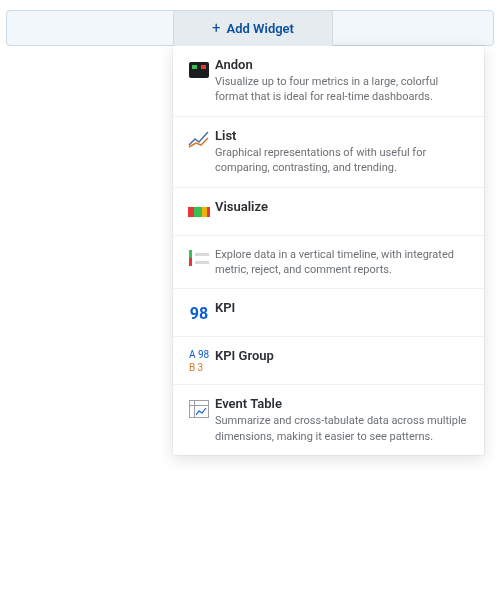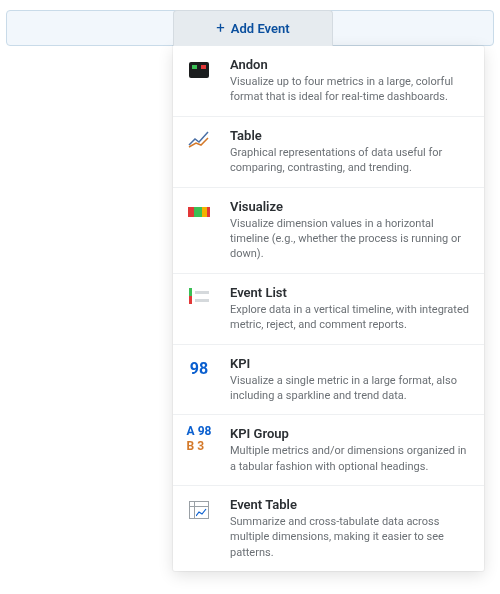--- a/index.html
+++ b/index.html
@@ -59,21 +59,21 @@
     background: #ffffff;
     box-shadow: 0 4px 16px rgba(0,0,0,0.12), 0 0 0 1px rgba(0,0,0,0.04);
     border-radius: 0 2px 2px 2px;
   }
   .widget-item {
     display: flex;
     align-items: flex-start;
     padding: 11px 14px 11px 14px;
     border-bottom: 1px solid #eef0f2;
     cursor: pointer;
-    gap: 19px;
+    gap: 4px;
   }
   .widget-item:last-child { border-bottom: none; }
   .icon-slot {
     width: 24px;
     min-width: 24px;
     height: 24px;
     display: flex;
     align-items: center;
     justify-content: center;
     margin-top: 1px;
@@ -111,21 +111,21 @@
   .ic-chrono span:nth-child(3){flex:1;background:#f2b200;}
   .ic-chrono span:nth-child(4){flex:0.5;background:#e23838;}
   .ic-eventlist { width:20px; }
   .ic-eventlist .r { height:5px; margin-bottom:3px; display:flex; align-items:center; gap:3px;}
   .ic-eventlist .b { width:3px; height:8px; }
   .ic-eventlist .ln { flex:1; height:3px; background:#d5d9dc;}
   .ic-kpi {
     font-size:16px; font-weight:700; color:#0a5fcf;
   }
   .ic-kpigroup {
-    font-size:12px; font-weight:700; line-height:1.3;
+    font-size:10px; font-weight:400; line-height:1.3;
     text-align:left; white-space:nowrap;
   }
   .ic-kpigroup .a{color:#0a5fcf;}
   .ic-kpigroup .b{color:#d4792a;}
   .ic-pivot {
     width:20px; height:18px; position:relative;
     border:1px solid #9aa0a5;
     background:
       linear-gradient(#9aa0a5,#9aa0a5) 0 4px/100% 1px no-repeat,
       linear-gradient(#9aa0a5,#9aa0a5) 4px 0/1px 100% no-repeat;
@@ -134,21 +134,21 @@
 </style>
 </head>
 <body>
 
 <div class="top-bar">
   <div class="top-bar-spacer"></div>
 </div>
 
 <div class="add-widget-btn">
   <span class="plus">+</span>
-  <span>Add Event</span>
+  <span>Add Widget</span>
 </div>
 
 <div class="dropdown">
 
   <div class="widget-item">
     <div class="icon-slot">
         <div class="ic-andon"></div>
       </div>
     <div class="widget-text">
       <div class="widget-title">Andon</div>
@@ -157,79 +157,75 @@
   </div>
 
   <div class="widget-item">
     <div class="icon-slot">
       <div class="ic-chart"><svg viewBox="0 0 22 20">
             <polyline points="1,16 7,10 11,13 20,3" fill="none" stroke="#4a6fa5" stroke-width="1.5"></polyline>
             <polyline points="1,18 8,14 13,16 20,9" fill="none" stroke="#d4792a" stroke-width="1.5"></polyline>
           </svg></div>
     </div>
     <div class="widget-text">
-      <div class="widget-title">Table</div>
-      <div class="widget-desc">Graphical representations of data useful for comparing, contrasting, and trending.</div>
+      <div class="widget-title">List</div>
+      <div class="widget-desc">Graphical representations of with useful for comparing, contrasting, and trending.</div>
     </div>
   </div>
 
   <div class="widget-item">
     <div class="icon-slot">
       <div class="ic-chrono">
           <span></span>
           <span></span>
           <span></span>
           <span></span>
         </div>
     </div>
     <div class="widget-text">
       <div class="widget-title">Visualize</div>
-      <div class="widget-desc">Visualize dimension values in a horizontal timeline (e.g., whether the process is running or down).</div>
     </div>
   </div>
 
   <div class="widget-item">
     <div class="icon-slot">
       <div class="ic-eventlist">
         <div class="r">
             <div class="b" style="background:#3bbf55"></div>
             <div class="ln"></div>
           </div>
         <div class="r">
             <div class="b" style="background:#e23838"></div>
             <div class="ln"></div>
           </div>
       </div>
     </div>
     <div class="widget-text">
-      <div class="widget-title">Event List</div>
       <div class="widget-desc">Explore data in a vertical timeline, with integrated metric, reject, and comment reports.</div>
     </div>
   </div>
 
   <div class="widget-item">
     <div class="icon-slot">
       <div class="ic-kpi">98</div>
     </div>
     <div class="widget-text">
       <div class="widget-title">KPI</div>
-      <div class="widget-desc">Visualize a single metric in a large format, also including a sparkline and trend data.</div>
     </div>
   </div>
 
   <div class="widget-item">
     <div class="icon-slot">
       <div class="ic-kpigroup">
         <div class="a">A 98</div>
         <div class="b">B 3</div>
       </div>
     </div>
     <div class="widget-text">
       <div class="widget-title">KPI Group</div>
-      <div class="widget-desc">Multiple metrics and/or dimensions organized in a tabular fashion with optional headings.</div>
     </div>
   </div>
 
   <div class="widget-item">
     <div class="icon-slot">
       <div class="ic-pivot">
           <svg viewBox="0 0 11 9">
             <polyline points="0,8 3,4 6,6 10,1" fill="none" stroke="#0a5fcf" stroke-width="1.2"></polyline>
           </svg>
         </div>

